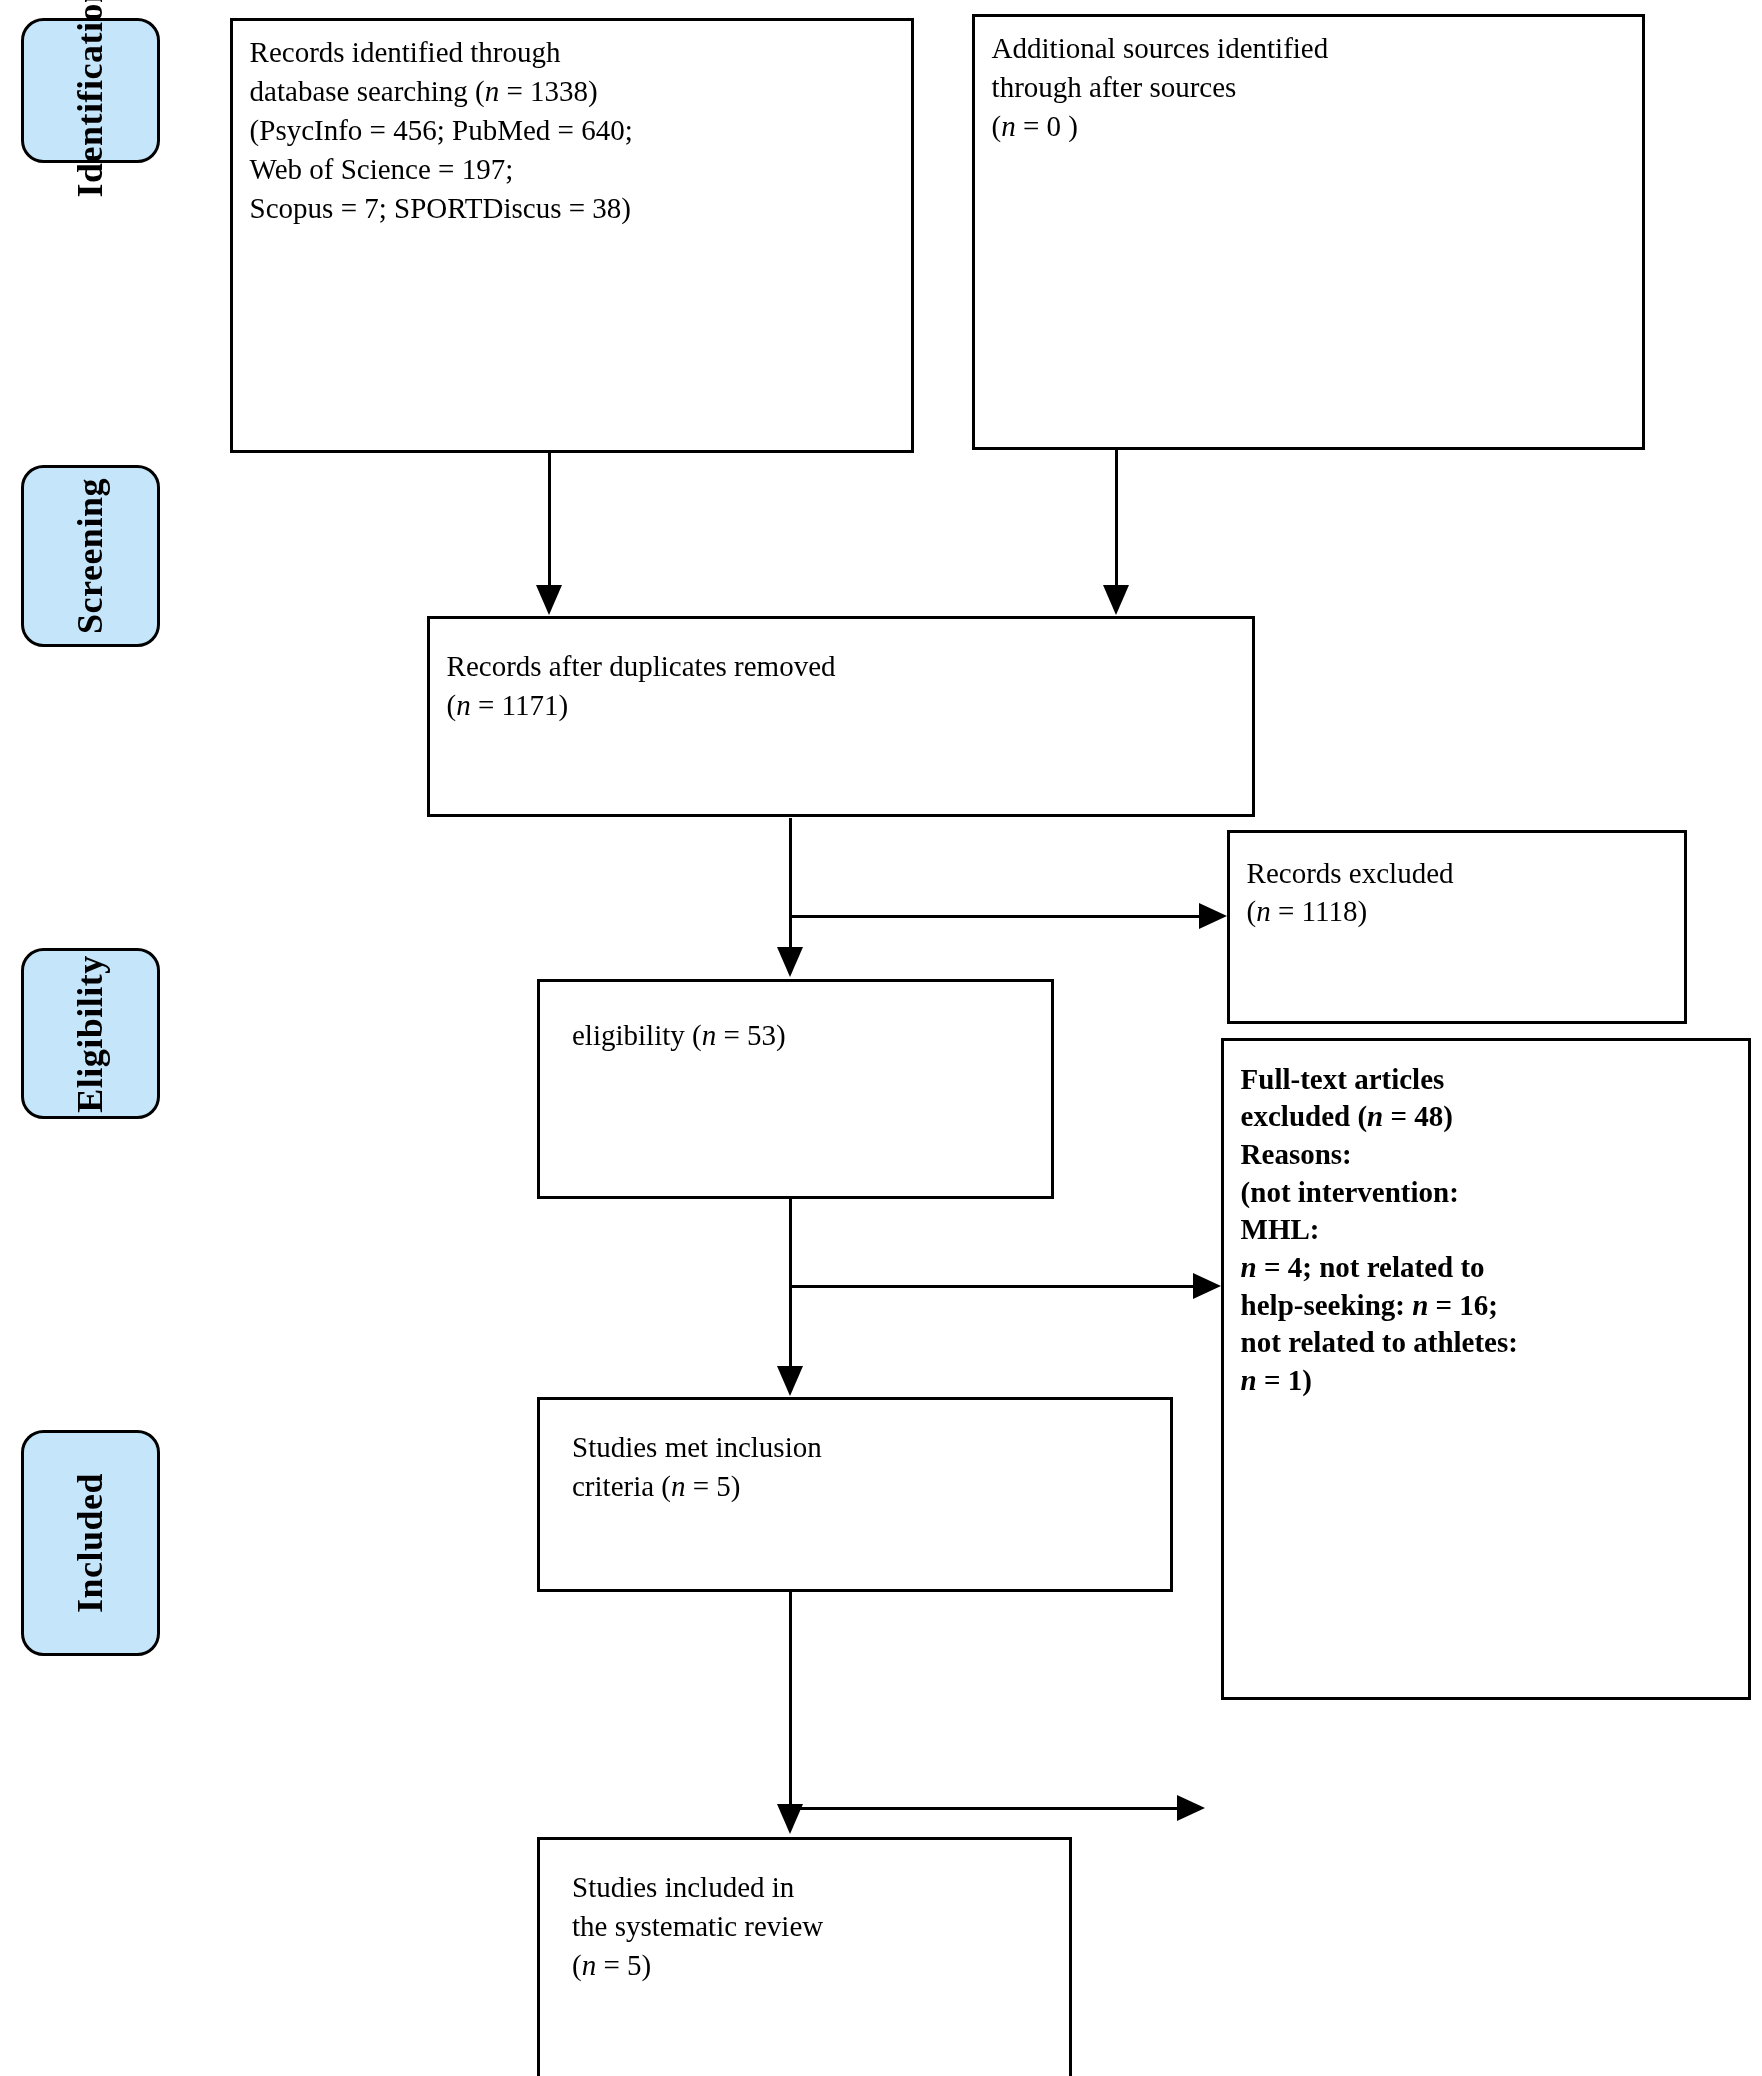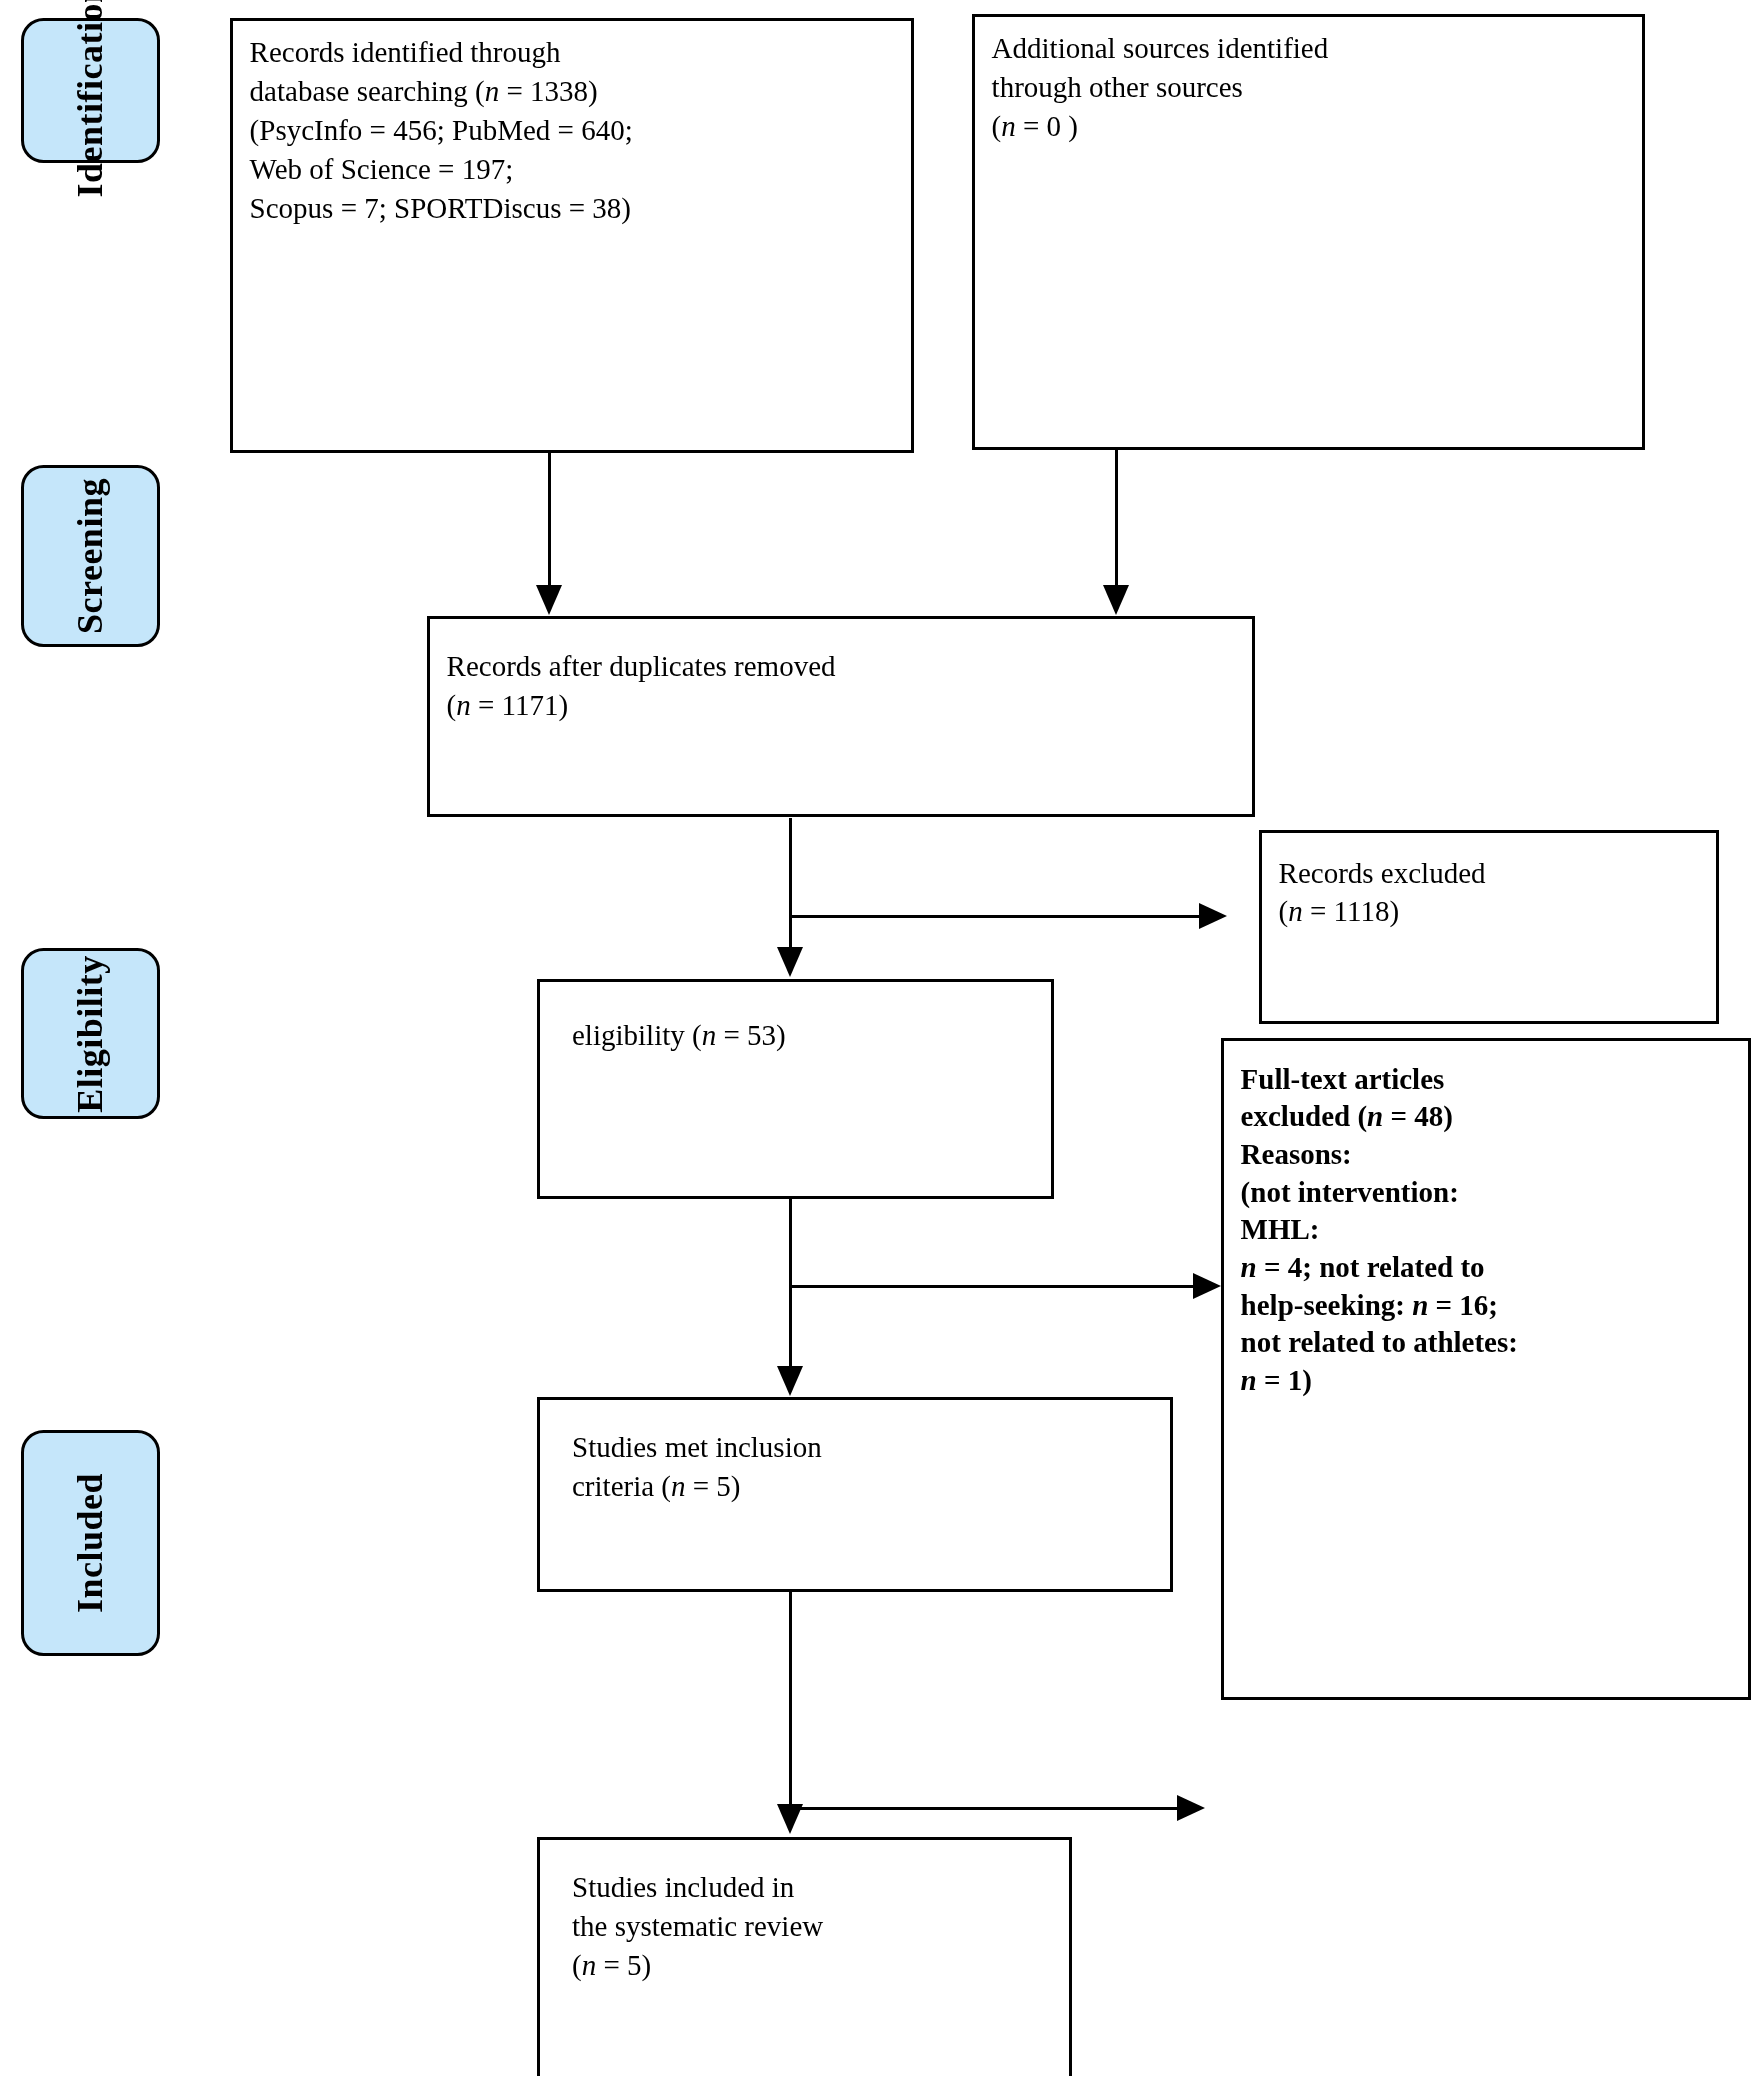--- a/index.html
+++ b/index.html
@@ -85,21 +85,21 @@
       <span class="ln">database searching (<em class="n">n</em> = 1338)</span>
       <span class="ln">(PsycInfo = 456; PubMed = 640;</span>
       <span class="ln">Web of Science = 197;</span>
       <span class="ln">Scopus = 7; SPORTDiscus = 38)</span>
     </div>
   </div>
 
   <div class="fbox" style="left:972px; top:13.7px; width:673px; height:436px;">
     <div class="txt">
       <span class="ln">Additional sources identified</span>
-      <span class="ln">through other sources</span>
+      <span class="ln">through after sources</span>
       <span class="ln">(<em class="n">n</em> = 0 )</span>
     </div>
   </div>
 
   <div class="vline" style="left:548px; top:452px; height:135px;"></div>
   <div class="arrowdown" style="left:536px; top:585px;"></div>
 
   <div class="vline" style="left:1115px; top:449px; height:138px;"></div>
   <div class="arrowdown" style="left:1103px; top:585px;"></div>
 
@@ -109,21 +109,21 @@
       <span class="ln">(<em class="n">n</em> = 1171)</span>
     </div>
   </div>
 
   <div class="vline" style="left:789px; top:818px; height:132px;"></div>
   <div class="arrowdown" style="left:777px; top:947px;"></div>
 
   <div class="hline" style="left:789px; top:915px; width:420px;"></div>
   <div class="arrowright" style="left:1199px; top:903px;"></div>
 
-  <div class="fbox" style="left:1227px; top:830px; width:460px; height:194px;margin-left:32px;">
+  <div class="fbox" style="left:1227px; top:830px; width:460px; height:194px;">
     <div class="txt" style="top:20.5px;">
       <span class="ln">Records excluded</span>
       <span class="ln">(<em class="n">n</em> = 1118)</span>
     </div>
   </div>
 
   <div class="fbox" style="left:537px; top:979px; width:517px; height:220px;">
     <div class="txt" style="top:34px; left:32px;">
       <span class="ln">eligibility (<em class="n">n</em> = 53)</span>
     </div>

